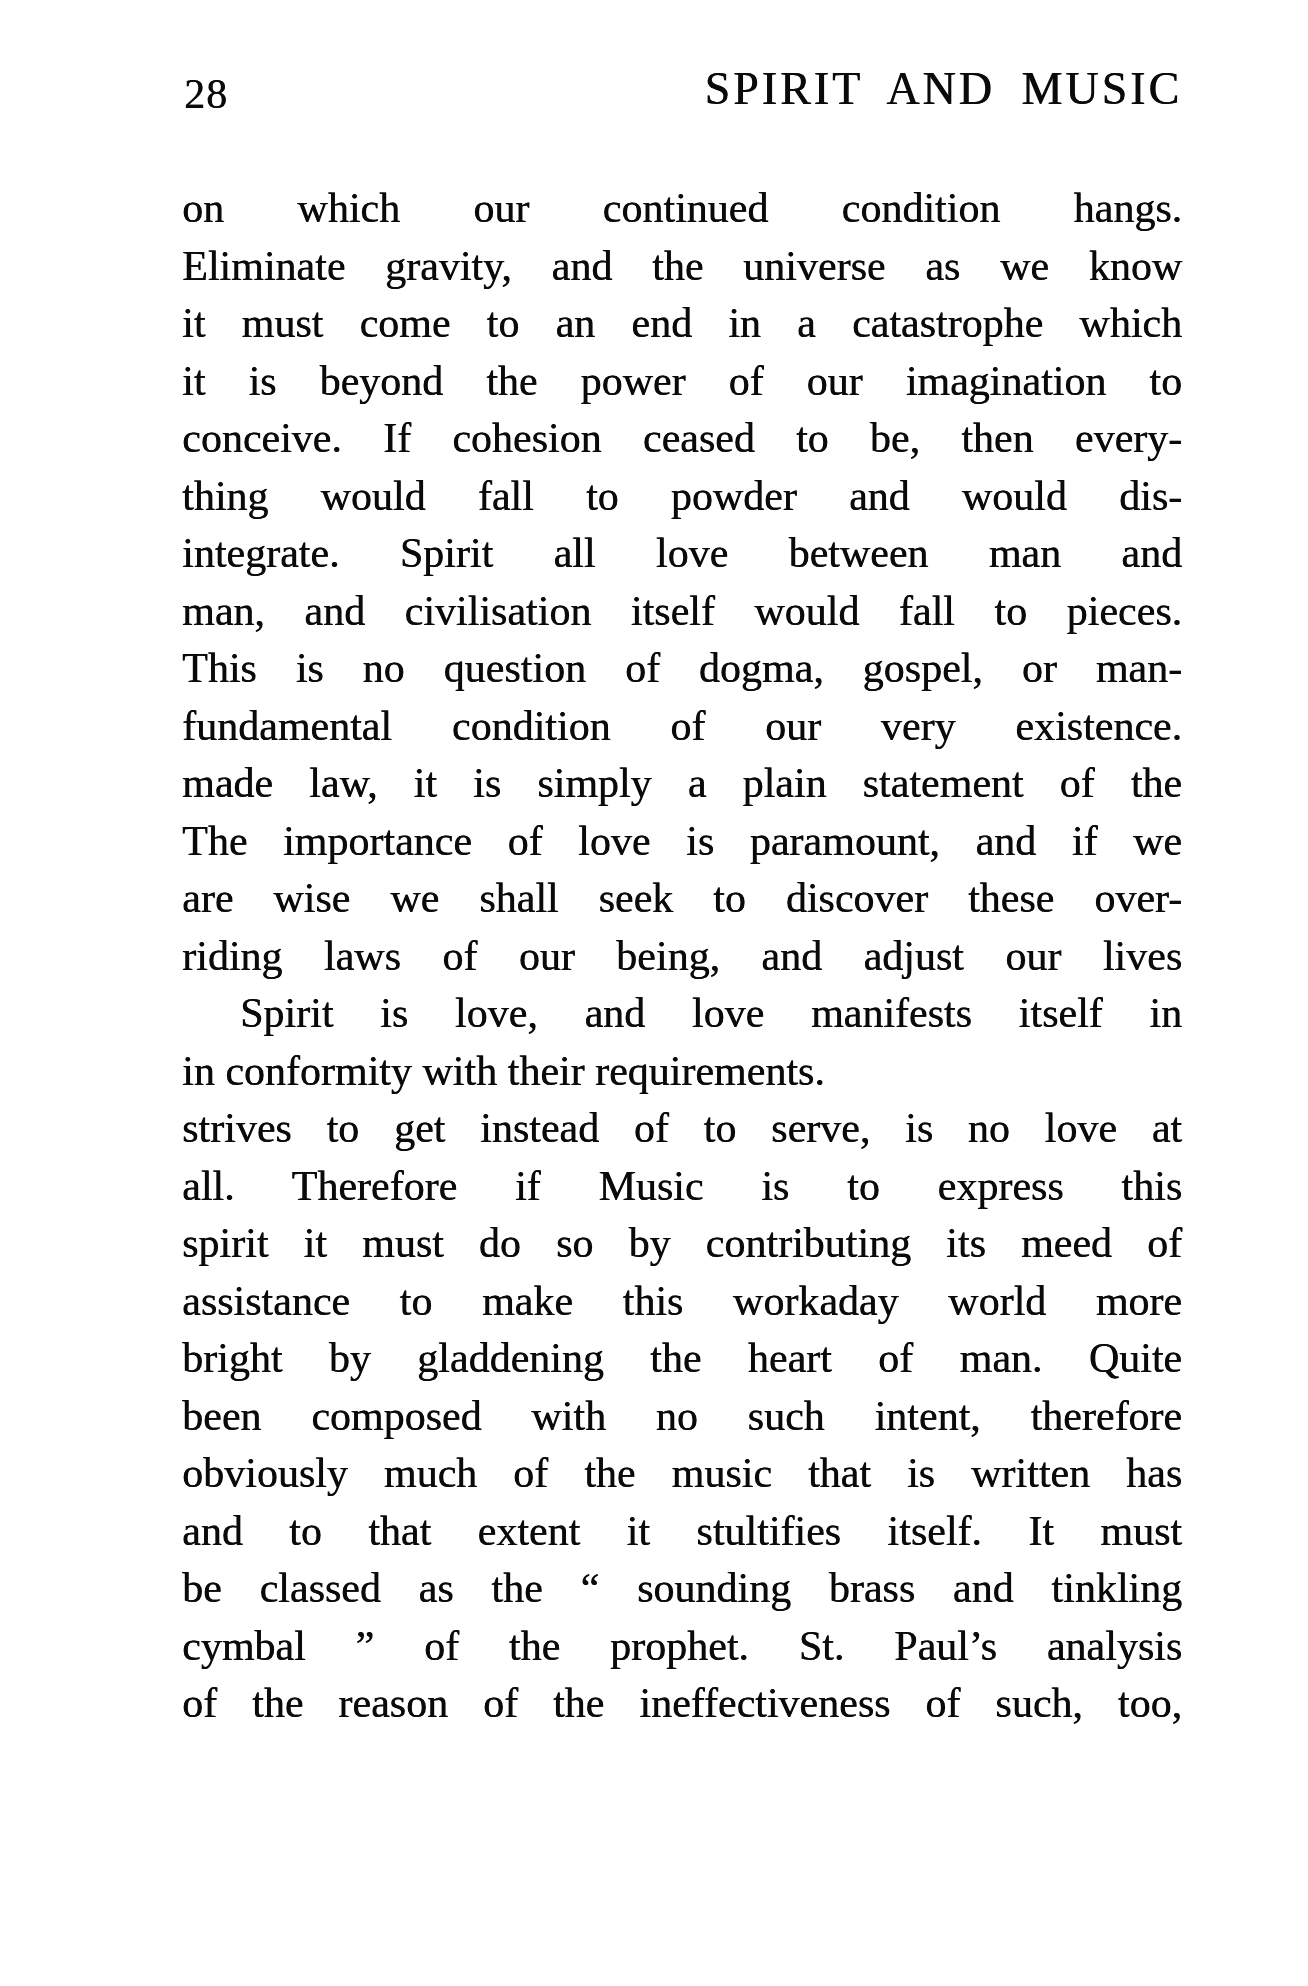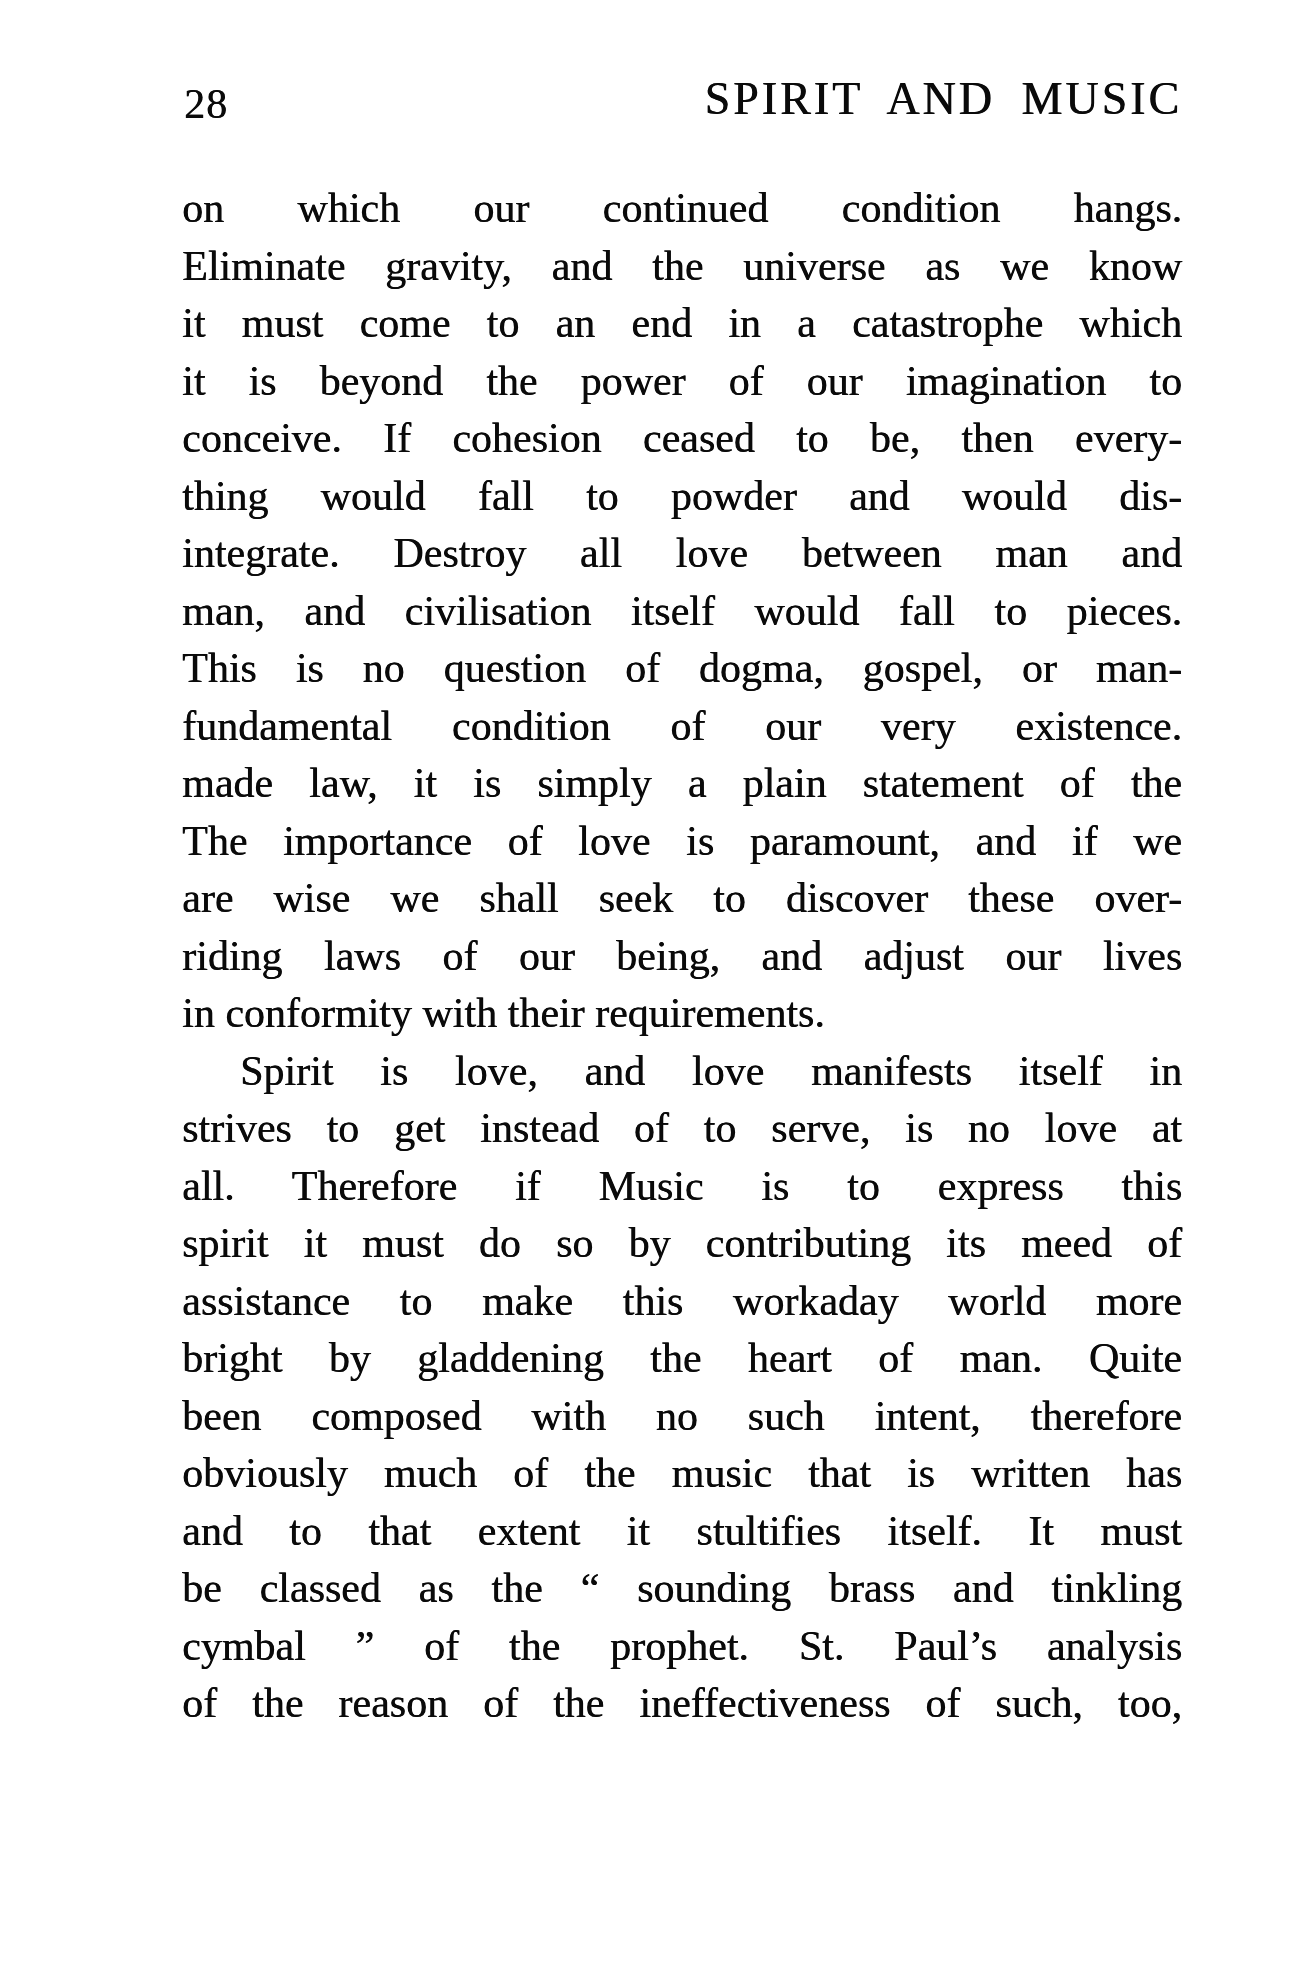--- a/index.html
+++ b/index.html
@@ -15,21 +15,21 @@
     color: #0a0a0a;
     overflow: hidden;
   }
   .page {
     position: absolute;
     inset: 0;
     background: #ffffff;
   }
   .header {
     position: absolute;
-    top: 72px;
+    top: 62px;
     left: 182px;
     width: 1000px;
     height: 56px;
   }
   .pagenum {
     position: absolute;
     left: 2px;
     top: 8px;
     font-size: 42px;
     letter-spacing: 1px;
@@ -75,30 +75,30 @@
     <span class="pagenum">28</span>
     <span class="running-title">SPIRIT AND MUSIC</span>
   </div>
   <div class="body-text">
       <div class="line">on which our continued condition hangs.</div>
       <div class="line">Eliminate gravity, and the universe as we know</div>
       <div class="line">it must come to an end in a catastrophe which</div>
       <div class="line">it is beyond the power of our imagination to</div>
       <div class="line">conceive. If cohesion ceased to be, then every-</div>
       <div class="line">thing would fall to powder and would dis-</div>
-      <div class="line">integrate. Destroy all love between man and</div>
+      <div class="line">integrate. Spirit all love between man and</div>
       <div class="line">man, and civilisation itself would fall to pieces.</div>
       <div class="line">This is no question of dogma, gospel, or man-</div>
       <div class="line">fundamental condition of our very existence.</div>
       <div class="line">made law, it is simply a plain statement of the</div>
       <div class="line">The importance of love is paramount, and if we</div>
       <div class="line">are wise we shall seek to discover these over-</div>
       <div class="line">riding laws of our being, and adjust our lives</div>
+      <div class="line indent">Spirit is love, and love manifests itself in</div>
       <div class="line para-end">in conformity with their requirements.</div>
-      <div class="line indent">Spirit is love, and love manifests itself in</div>
       <div class="line">strives to get instead of to serve, is no love at</div>
       <div class="line">all. Therefore if Music is to express this</div>
       <div class="line">spirit it must do so by contributing its meed of</div>
       <div class="line">assistance to make this workaday world more</div>
       <div class="line">bright by gladdening the heart of man. Quite</div>
       <div class="line">been composed with no such intent, therefore</div>
       <div class="line">obviously much of the music that is written has</div>
       <div class="line">and to that extent it stultifies itself. It must</div>
       <div class="line">be classed as the “ sounding brass and tinkling</div>
       <div class="line">cymbal ” of the prophet. St. Paul’s analysis</div>

